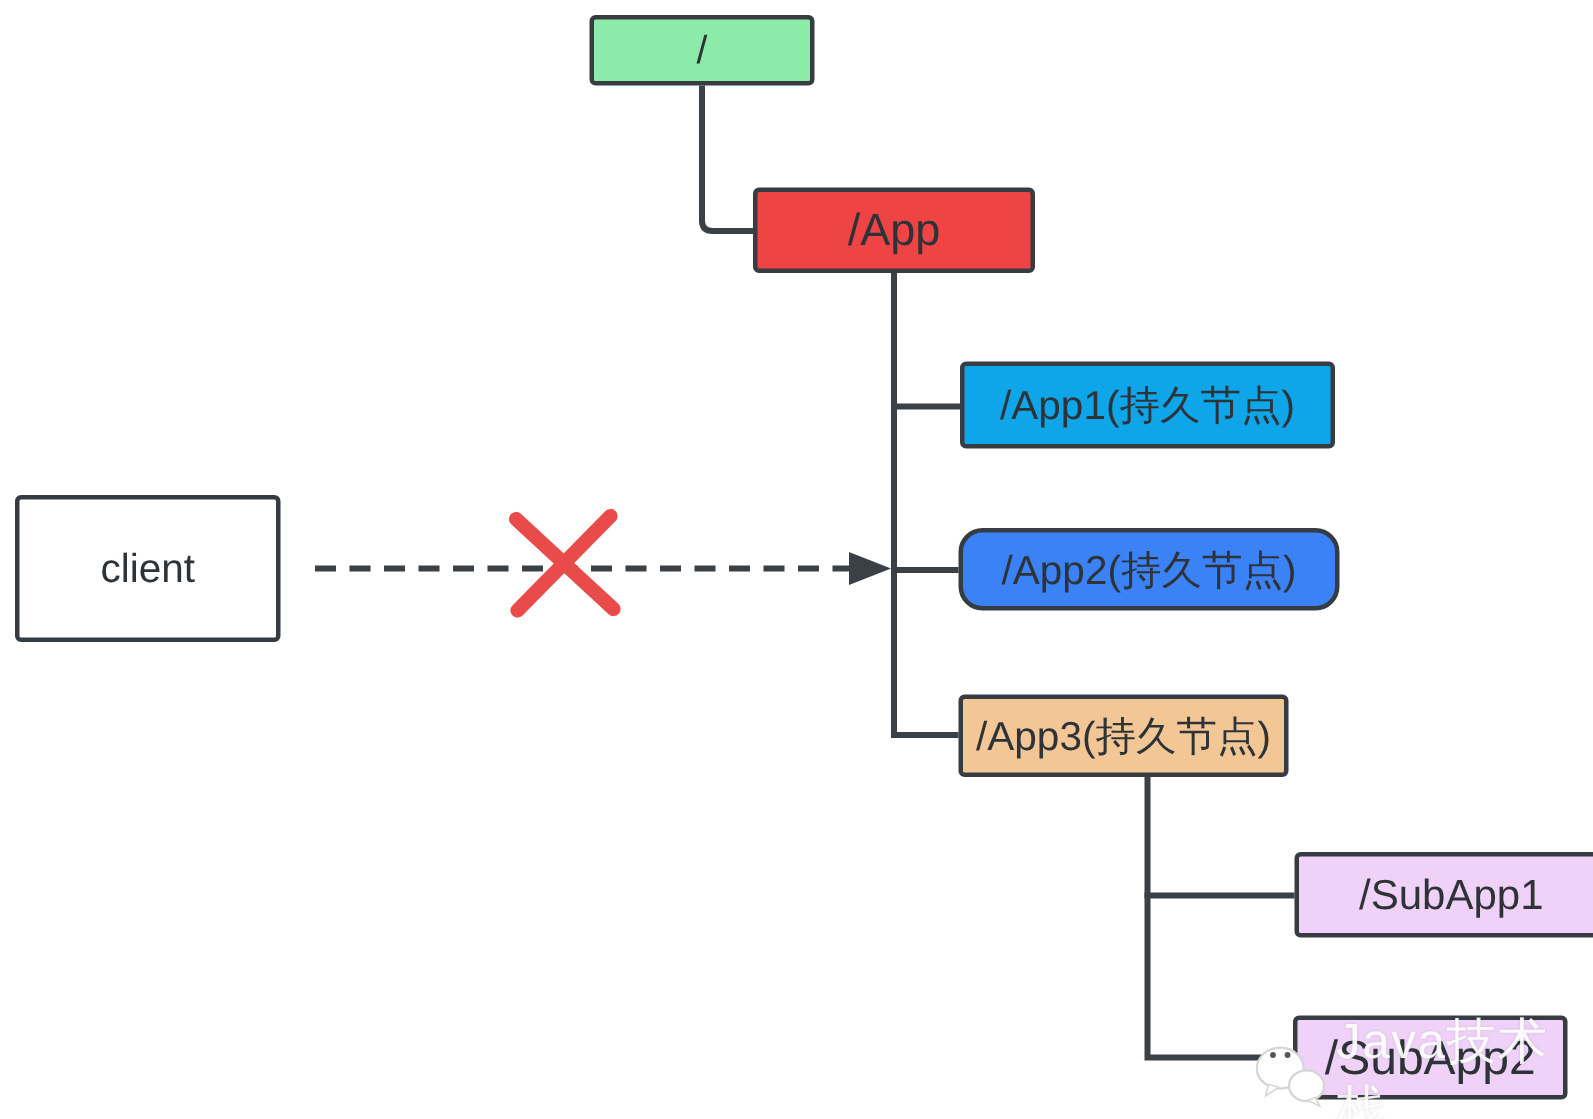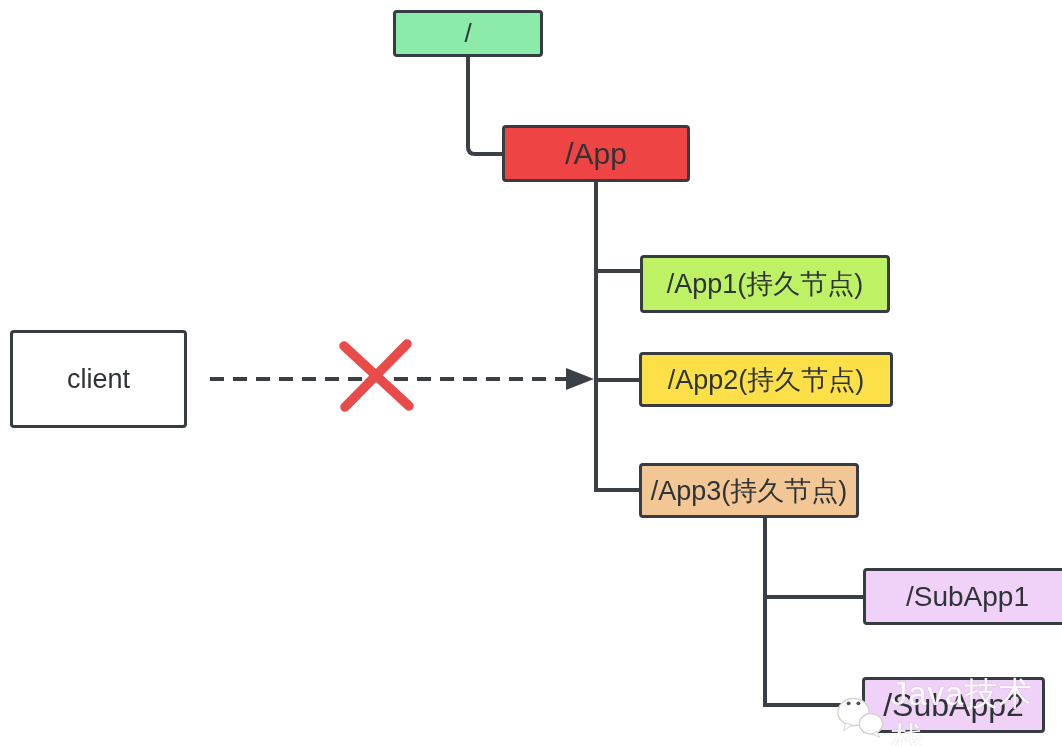--- a/index.html
+++ b/index.html
@@ -75,25 +75,25 @@
   </svg>
 
   <div class="node node-root" style="background: rgb(140, 235, 168);">
     <span>/</span>
   </div>
 
   <div class="node node-app" style="background: #ef4444;">
     <span>/App</span>
   </div>
 
-  <div class="node node-app1" style="background: #bef264; margin-top: 14px;">
+  <div class="node node-app1" style="background: #0ea5e9;">
     <span>/App1(持久节点)</span>
   </div>
 
-  <div class="node node-app2" style="background: #fde047;">
+  <div class="node node-app2" style="background: #3b82f6; border-radius: 16px;">
     <span>/App2(持久节点)</span>
   </div>
 
   <div class="node node-app3" style="background: rgb(242, 199, 149);">
     <span>/App3(持久节点)</span>
   </div>
 
   <div class="node node-subapp1" style="background: rgb(240, 210, 248);">
     <span>/SubApp1</span>
   </div>

